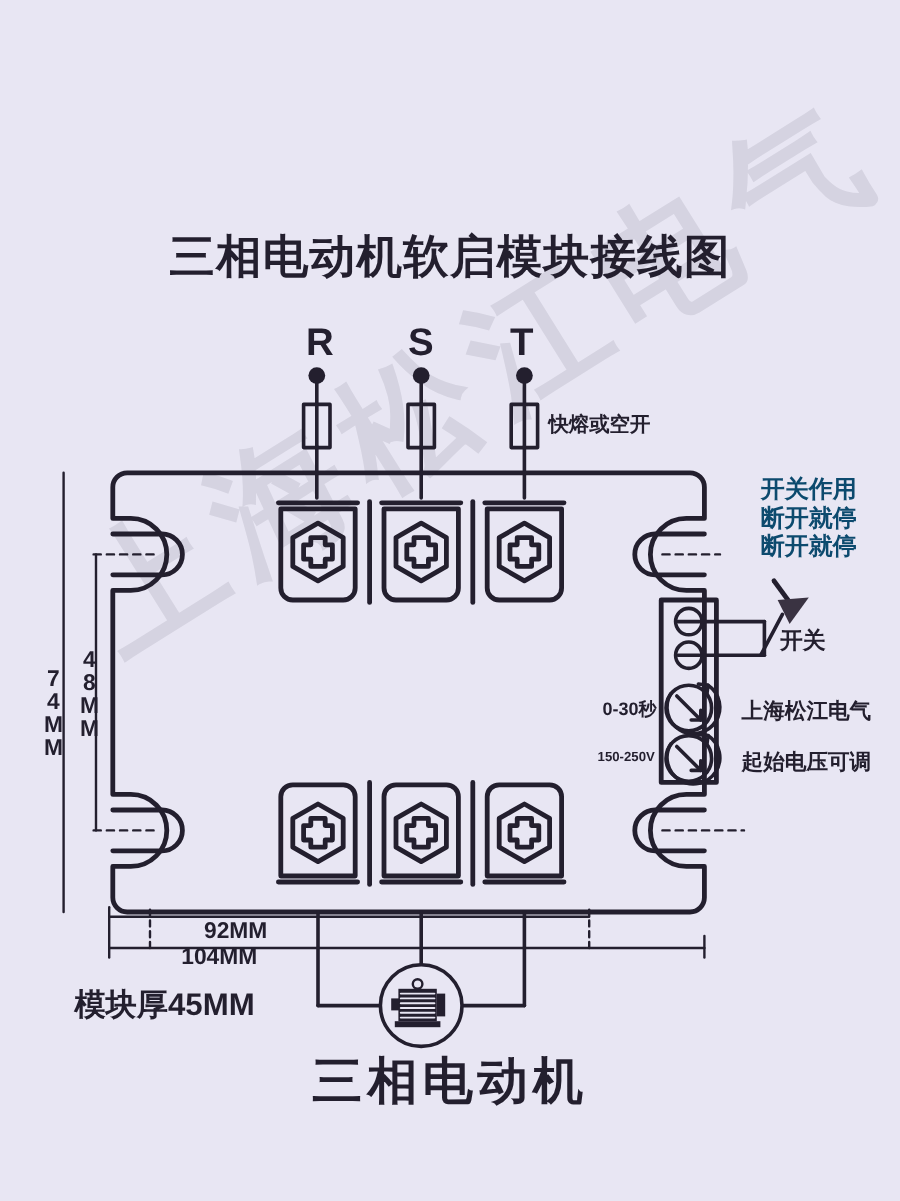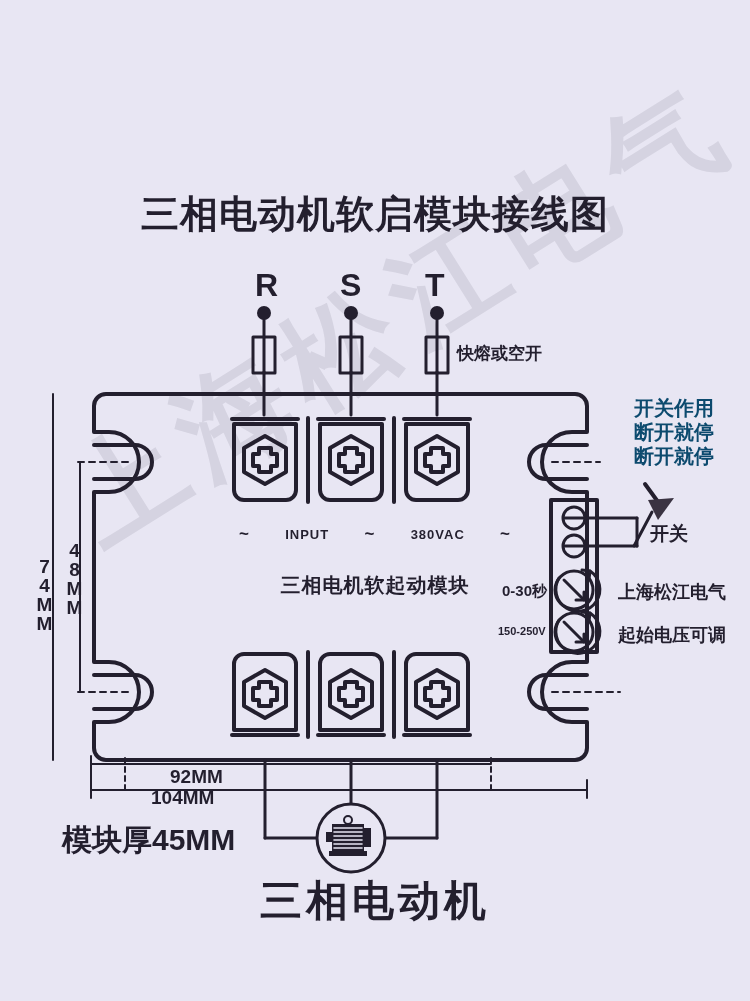--- a/index.html
+++ b/index.html
@@ -37,21 +37,21 @@
     line-height:24px;text-align:left;
   }
   #switch-label{left:650px;top:521px;font-size:19px;font-weight:bold;}
   #t-range{left:502px;top:582px;font-size:15px;font-weight:bold;}
   #v-range{left:498px;top:625px;font-size:11px;font-weight:bold;}
   #t-desc{left:618px;top:580px;font-size:18px;font-weight:bold;}
   #v-desc{left:618px;top:623px;font-size:18px;font-weight:bold;}
   .dim{font-size:19px;font-weight:bold;}
   #dim-92{left:170px;top:766px;}
   #dim-104{left:151px;top:787px;}
-  #dim-thick{left:62px;top:820px;font-size:30px;font-weight:bold;}
+  #dim-thick{left:62px;top:820px;font-size:26px;font-weight:bold;}
   .vdim{
     font-size:19px;font-weight:bold;
     writing-mode:vertical-rl;text-orientation:upright;letter-spacing:-2px;
   }
   #dim-74{left:33px;top:556px;}
   #dim-48{left:63px;top:540px;}
 
   
   #wm{
     position:absolute;left:0;top:330px;width:750px;height:600px;
@@ -270,33 +270,21 @@
     </g>
   </svg>
 
   <div class="txt" id="title">三相电动机软启模块接线图</div>
 
   <div class="txt phase" id="ph-r">R</div>
   <div class="txt phase" id="ph-s">S</div>
   <div class="txt phase" id="ph-t">T</div>
   <div class="txt" id="fuse-label">快熔或空开</div>
 
-  <div class="txt" id="input-row">
-    <span class="tilde">~</span>
-    <span class="gap"></span>
-    <span>INPUT</span>
-    <span class="gap"></span>
-    <span class="tilde">~</span>
-    <span class="gap"></span>
-    <span>380VAC</span>
-    <span class="gap"></span>
-    <span class="tilde">~</span>
-  </div>
-
-  <div class="txt" id="module-name">三相电机软起动模块</div>
+
 
   <div class="txt" id="warn">
     <div>开关作用</div>
     <div>断开就停</div>
     <div>断开就停</div>
   </div>
 
   <div class="txt" id="switch-label">开关</div>
   <div class="txt" id="t-range">0-30秒</div>
   <div class="txt" id="t-desc">上海松江电气</div>

